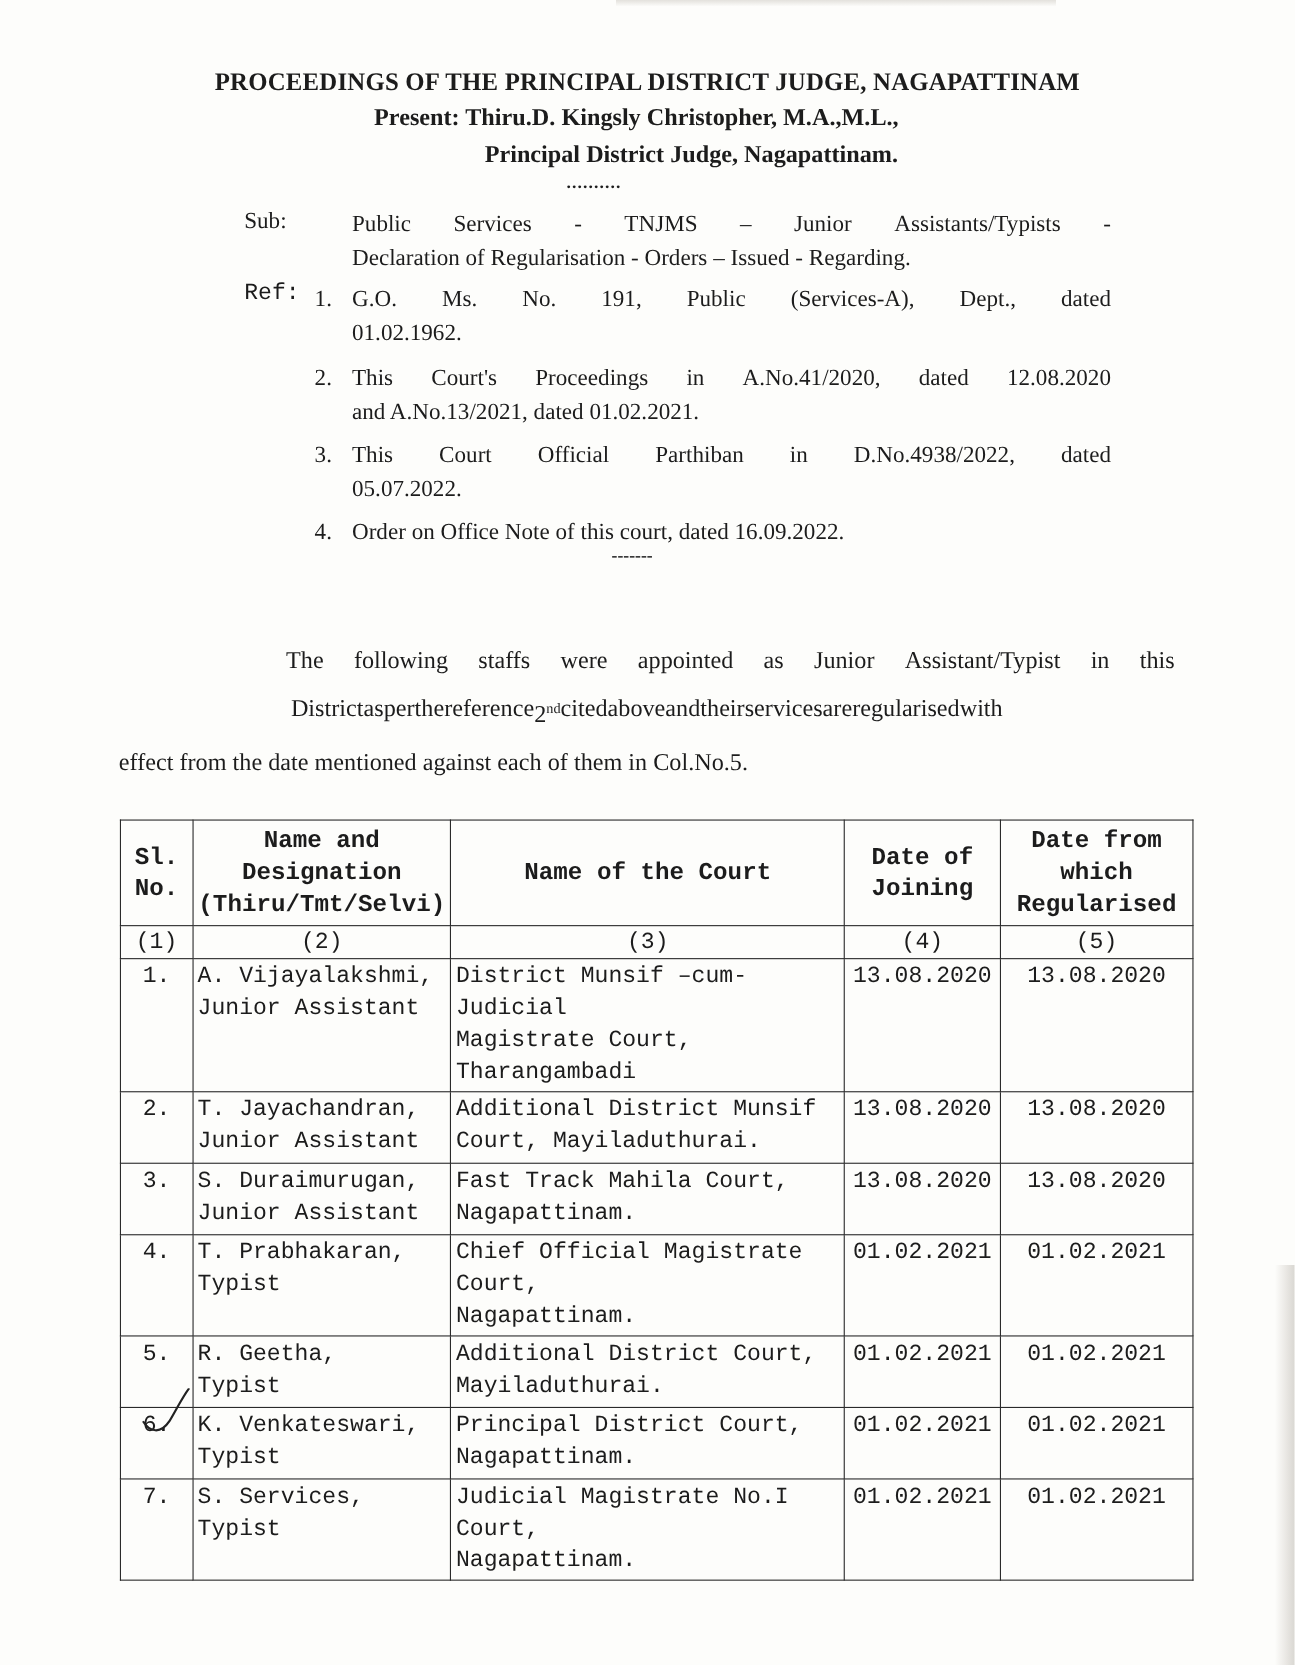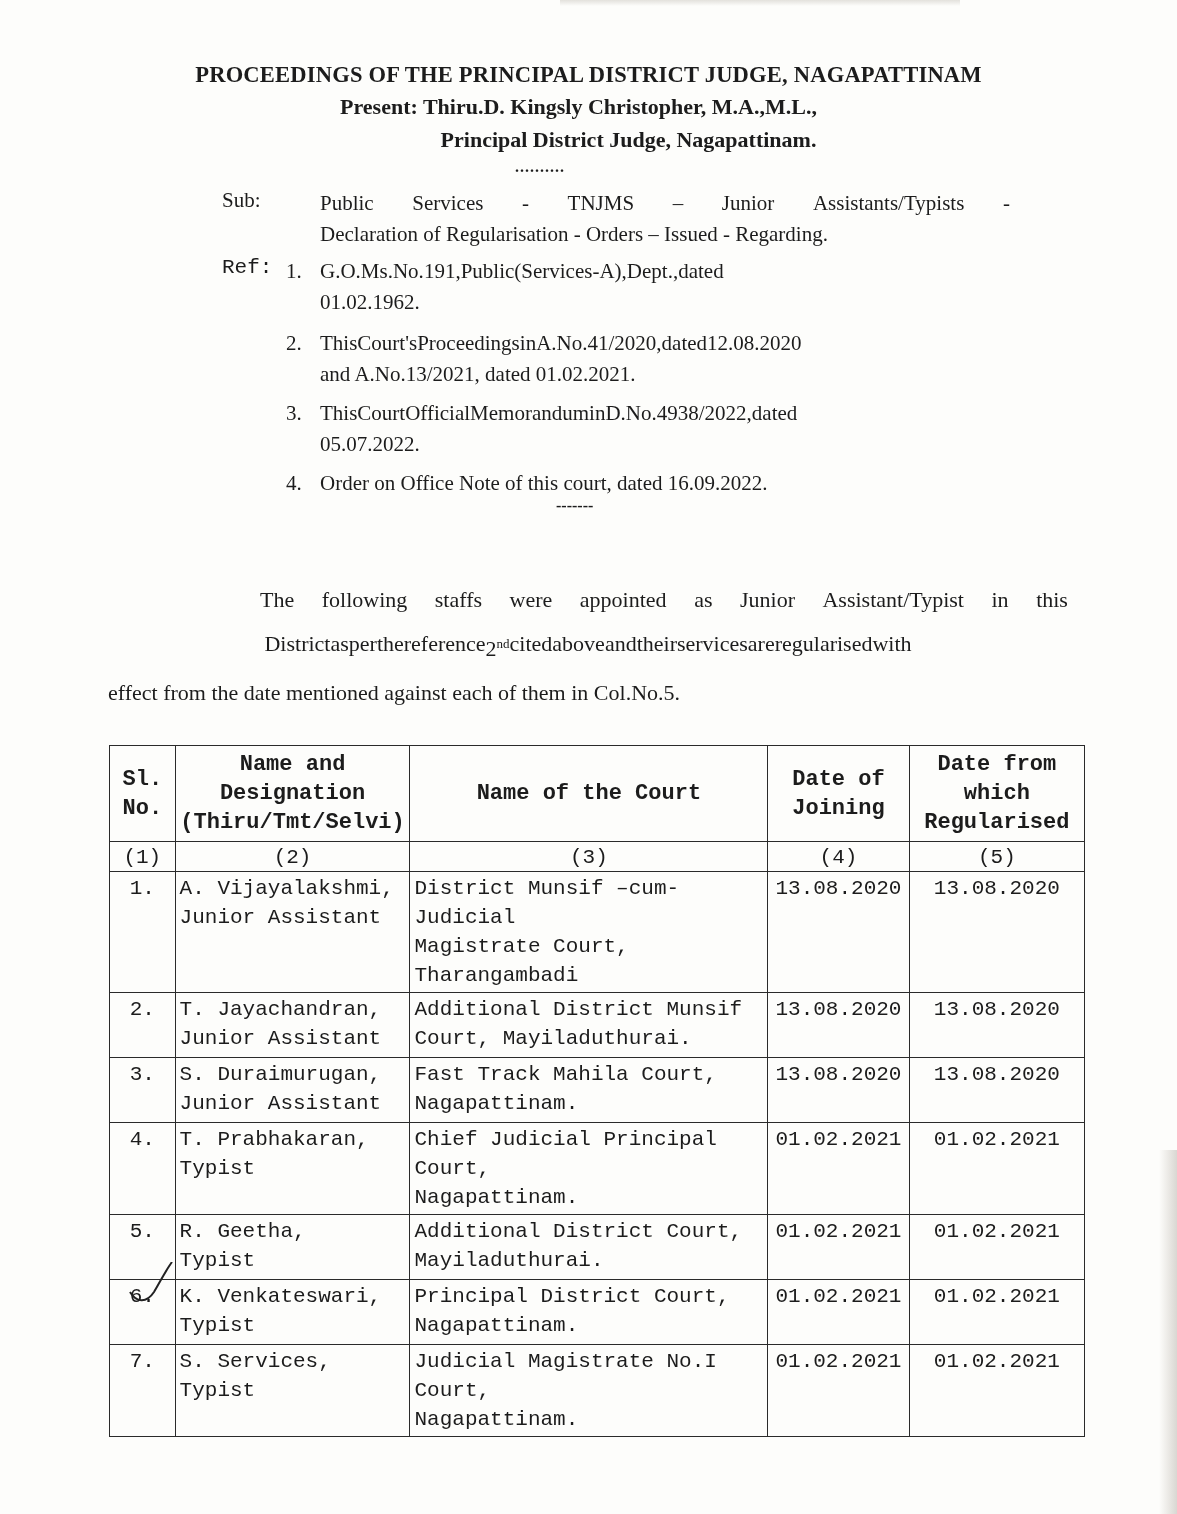--- a/index.html
+++ b/index.html
@@ -15,21 +15,21 @@
   .dots { position: absolute; top: 158px; left: 515px; font-size: 16px; font-weight: bold; letter-spacing: 1px; font-family: "Liberation Serif", serif; }
 
   .sub-label { position: absolute; left: 222px; top: 188px; font-size: 21px; font-family: "Liberation Serif", serif; }
   .sub-text { position: absolute; left: 320px; top: 188px; width: 690px; font-size: 21px; line-height: 31px; font-family: "Liberation Serif", serif; text-align: justify; }
   .sub-line1 { display: flex; justify-content: space-between; }
   .ref-label { position: absolute; left: 222px; top: 256px; font-size: 21px; font-family: Liberation Mono, monospace; }
   .ref-list { position: absolute; left: 286px; top: 256px; width: 724px; font-size: 21px; line-height: 31px; font-family: "Liberation Serif", serif; }
   .ref-item { display: flex; margin-bottom: 8px; }
   .ref-num { width: 34px; flex: none; }
   .ref-body { flex: 1; }
-  .just { display: flex; justify-content: flex-start; }
+  .just { display: flex; justify-content: space-between; }
   .dashes { position: absolute; top: 497px; left: 556px; font-size: 16px; font-weight: bold; font-family: "Liberation Serif", serif; }
   .order-title { position: absolute; top: 522px; left: 304px; font-size: 22px; font-weight: bold; text-decoration: underline; font-family: "Liberation Serif", serif; }
 
   .para { position: absolute; left: 108px; top: 578px; width: 960px; font-size: 22px; line-height: 44px; font-family: "Liberation Serif", serif; }
   .para .first { display: flex; justify-content: space-between; padding-left: 152px; }
   .para .second { display: flex; justify-content: center; }
   .para sup { font-size: 13px; }
 
   table.reg {
     position: absolute; left: 109px; top: 745px; width: 976px;
@@ -110,21 +110,21 @@
         <div>and A.No.13/2021, dated 01.02.2021.</div>
       </div>
     </div>
     <div class="ref-item">
       <span class="ref-num">3.</span>
       <div class="ref-body">
         <div class="just">
           <span>This</span>
           <span>Court</span>
           <span>Official</span>
-          <span>Memorandum</span>
+          <span>Parthiban</span>
           <span>in</span>
           <span>D.No.4938/2022,</span>
           <span>dated</span>
         </div>
         <div>05.07.2022.</div>
       </div>
     </div>
     <div class="ref-item">
       <span class="ref-num">4.</span>
       <div class="ref-body">Order on Office Note of this court, dated  16.09.2022.</div>
@@ -237,21 +237,21 @@
         <td class="c4">13.08.2020</td>
         <td class="c5">13.08.2020</td>
       </tr>
       <tr class="row-std">
         <td class="c1">4.</td>
         <td class="c2">
           <div>T. Prabhakaran,</div>
           <div>Typist</div>
         </td>
         <td class="c3">
-          <div>Chief Judicial Principal Court,</div>
+          <div>Chief Official Magistrate Court,</div>
           <div>Nagapattinam.</div>
         </td>
         <td class="c4">01.02.2021</td>
         <td class="c5">01.02.2021</td>
       </tr>
       <tr class="row-std">
         <td class="c1">5.</td>
         <td class="c2">
           <div>R. Geetha,</div>
           <div>Typist</div>

